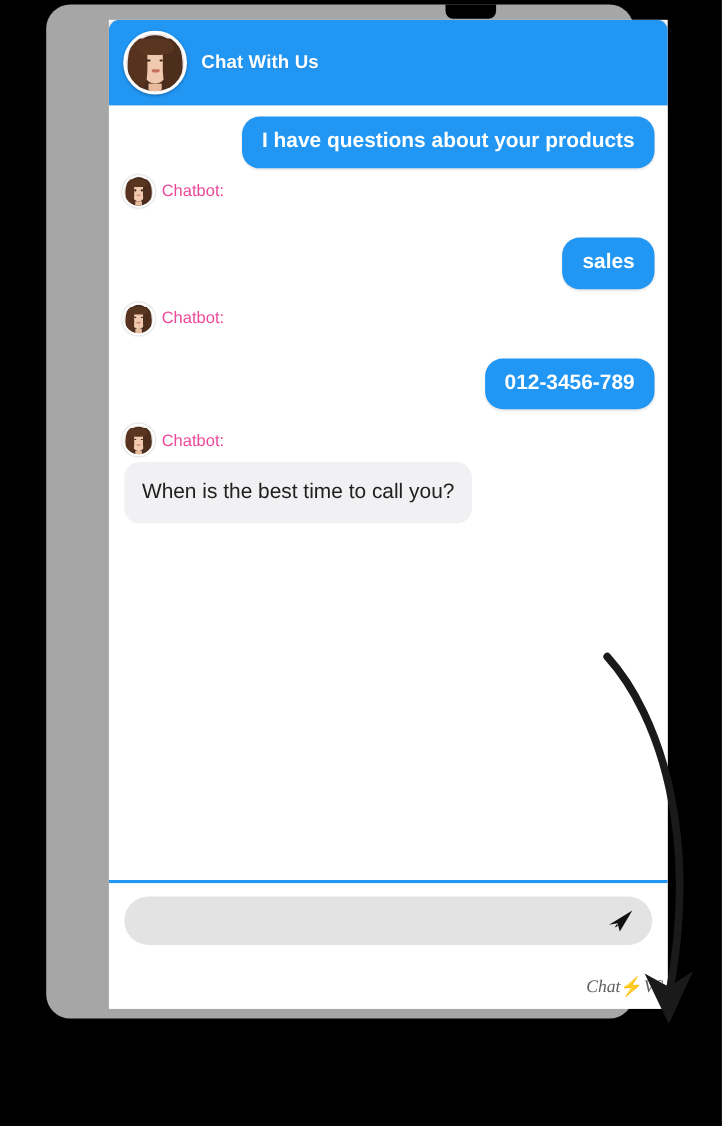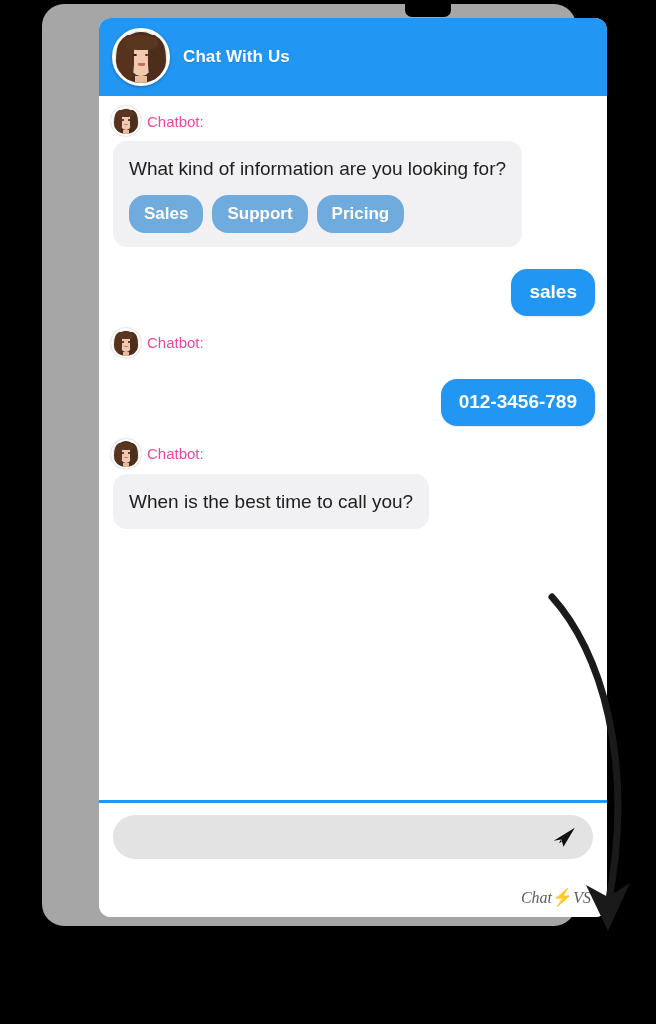--- a/index.html
+++ b/index.html
@@ -25,21 +25,21 @@
     width: 46px; height: 13px;
     background: #000000;
     border-bottom-left-radius: 7px;
     border-bottom-right-radius: 7px;
   }
   .device-screen {
     position: absolute;
     left: 57px; top: 14px;
     width: 508px; height: 899px;
     background: #ffffff;
-    border-radius: 12px;
+    border-radius: 0;
     overflow: hidden;
   }
 
   
   .chat-header {
     position: relative;
     height: 78px;
     background: #2196f3;
     border-top-left-radius: 10px;
     border-top-right-radius: 10px;
@@ -161,21 +161,21 @@
     font-family: "Liberation Sans", sans-serif;
     width: 100%;
   }
   .input-field::placeholder { color: #585858; opacity: 1; }
   .send-icon {
     position: absolute; right: 16px; top: 50%;
     transform: translateY(-50%);
     width: 26px; height: 26px; cursor: pointer;
   }
   .brand {
-    position: absolute; right: 16px; bottom: 12px;
+    position: absolute; right: 4px; bottom: 12px;
     display: flex; align-items: center;
     font-family: "Liberation Serif", serif;
     font-style: italic;
     font-size: 16px; color: #5f5f5f; justify-content: center;
   }
   .brand .bolt { color: #f5a623; font-style: normal; font-size: 17px; margin: 0 0px; }
 
   
   .arrow-layer { position: absolute; left: 0; top: 0; width: 656px; height: 1024px; pointer-events: none; }
 </style>
@@ -201,45 +201,40 @@
               <div class="eye-r"></div>
             <div class="mouth"></div>
             <div class="neck"></div>
           </div>
         </div>
         <div class="header-title">Chat With Us</div>
       </div>
 
       <div class="chat-body">
 
+        <div class="msg-row user">
+          <div class="bubble-user">I have questions about your products</div>
+        </div>
 
         <div class="msg-row bot">
           <div class="bot-meta">
             <div class="bot-avatar">
               <div class="face">
                 <div class="hair-back"></div>
                   <div class="skin"></div>
                 <div class="hair-left"></div>
                   <div class="hair-right"></div>
                 <div class="fringe"></div>
                 <div class="eye-l"></div>
                   <div class="eye-r"></div>
                 <div class="mouth"></div>
                   <div class="neck"></div>
               </div>
             </div>
             <span class="bot-name">Chatbot:</span>
-          </div>
-          <div class="bubble-bot">
-            <span>What kind of information are you looking for?</span>
-            <div class="quick-replies">
-              <div class="chip">Sales</div>
-              <div class="chip">Support</div>
-              <div class="chip">Pricing</div>
-            </div>
           </div>
         </div>
 
         <div class="msg-row user" style="margin-top:22px;">
           <div class="bubble-user">sales</div>
         </div>
 
         <div class="msg-row bot" style="margin-top:12px;">
           <div class="bot-meta">
             <div class="bot-avatar">

